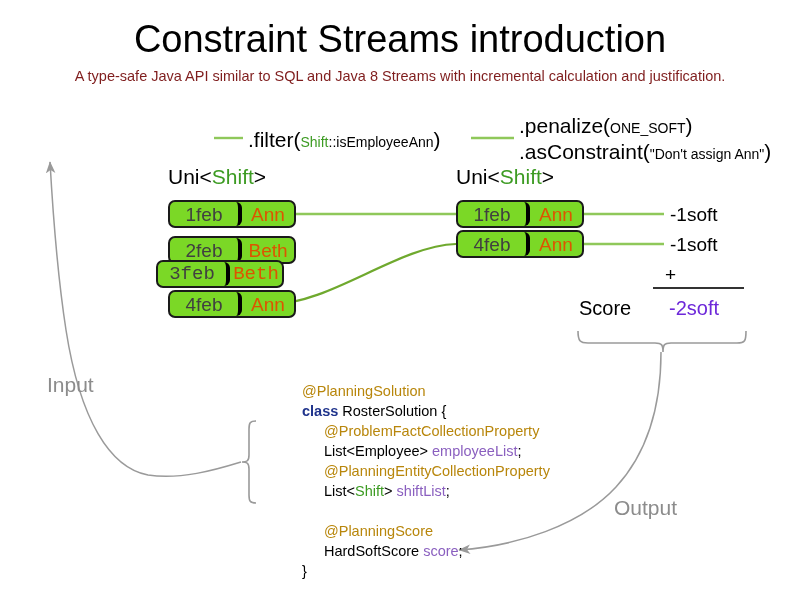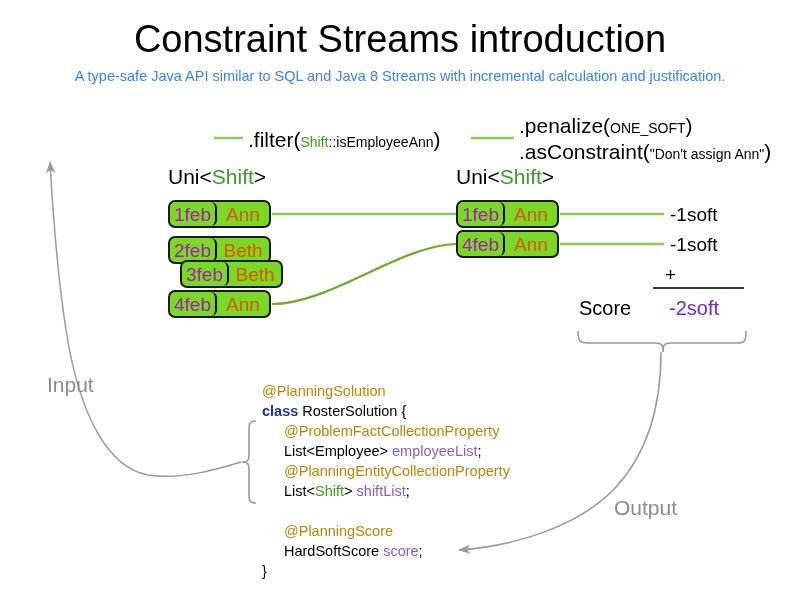--- a/index.html
+++ b/index.html
@@ -23,21 +23,21 @@
   
   #page-title {
     position: absolute; left: 0; top: 18px; width: 800px;
     text-align: center;
     font-size: 38px; font-weight: normal; letter-spacing: 0px;
     color: #000;
   }
   #page-subtitle {
     position: absolute; left: 0; top: 68px; width: 800px;
     text-align: center;
-    font-size: 14.5px; color: #3b82f6;
+    font-size: 14.5px; color: #7f1d1d;
   }
 
   
   .expr {
     position: absolute;
     font-size: 21px;
     white-space: nowrap;
     color: #000;
   }
   .expr .cls { color: #3C9B22; }
@@ -71,23 +71,23 @@
     overflow: hidden;
   }
   .card .slot {
     display: flex; align-items: center; justify-content: center;
     height: 100%;
     font-size: 19px;
     line-height: 1;
     box-sizing: border-box;
   }
   .card .slot-date {
-    width: 47px;
-    color: #a21caf;
-    border-right: 2px solid #000000;
+    width: 72px;
+    color: #404040;
+    border-right: 4px solid #000000;
     border-radius: 0 6px 6px 0;
   }
   .card .slot-emp {
     width: 52px;
     color: #DD5500;
   }
 
   
   .soft-label {
     position: absolute;
@@ -121,21 +121,21 @@
     position: absolute; left: 262px; top: 381px;
     font-size: 14.5px;
     line-height: 20px;
     white-space: pre;
     color: #000;
   }
   #code-block .ann { color: #B8860B; }
   #code-block .kw  { color: #20348C; font-weight: bold; }
   #code-block .fld { color: #8A5FBF; }
   #code-block .cls { color: #3C9B22; }
-  #code-block .ln { display: block; }
+  #code-block .ln { display: block; margin-left: 40px; }
 </style>
 </head>
 <body>
 
 <div class="canvas">
 
   <div id="page-title">Constraint Streams introduction</div>
   <div id="page-subtitle">A type-safe Java API similar to SQL and Java 8 Streams with incremental calculation and justification.</div>
 
   <svg class="layer" viewBox="0 0 800 600">
@@ -189,21 +189,21 @@
   </div>
 
   <div class="card" style="left:168px; top:200px;">
     <span class="slot slot-date">1feb</span>
     <span class="slot slot-emp">Ann</span>
   </div>
   <div class="card" style="left:168px; top:236px;">
     <span class="slot slot-date">2feb</span>
     <span class="slot slot-emp">Beth</span>
   </div>
-  <div class="card" style="left:180px; top:260px;">
+  <div class="card" style="left:156px; top:260px;font-family:Liberation Mono, monospace;">
     <span class="slot slot-date">3feb</span>
     <span class="slot slot-emp">Beth</span>
   </div>
   <div class="card" style="left:168px; top:290px;">
     <span class="slot slot-date">4feb</span>
     <span class="slot slot-emp">Ann</span>
   </div>
 
   <div class="card" style="left:456px; top:200px;">
     <span class="slot slot-date">1feb</span>

